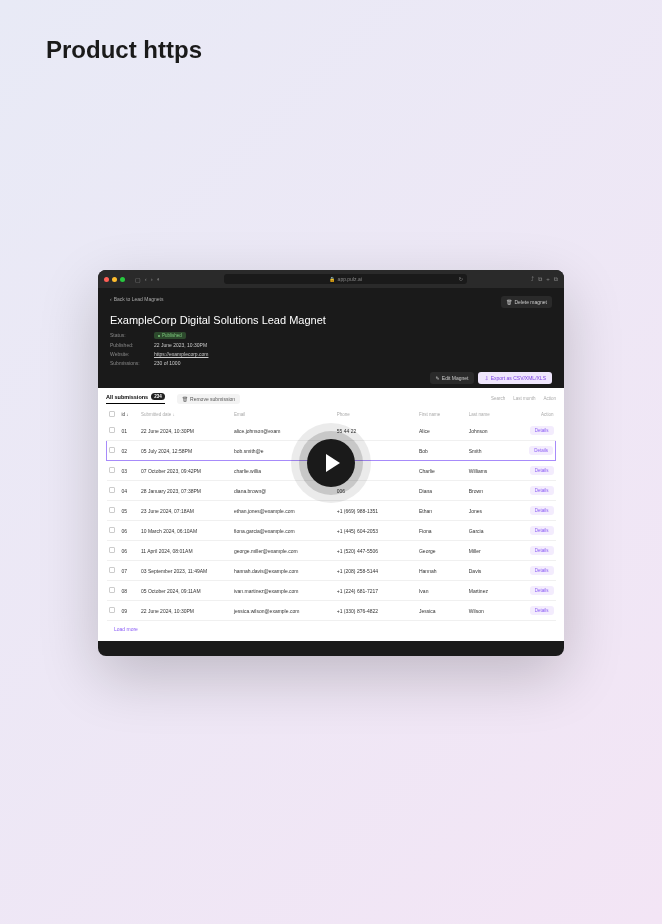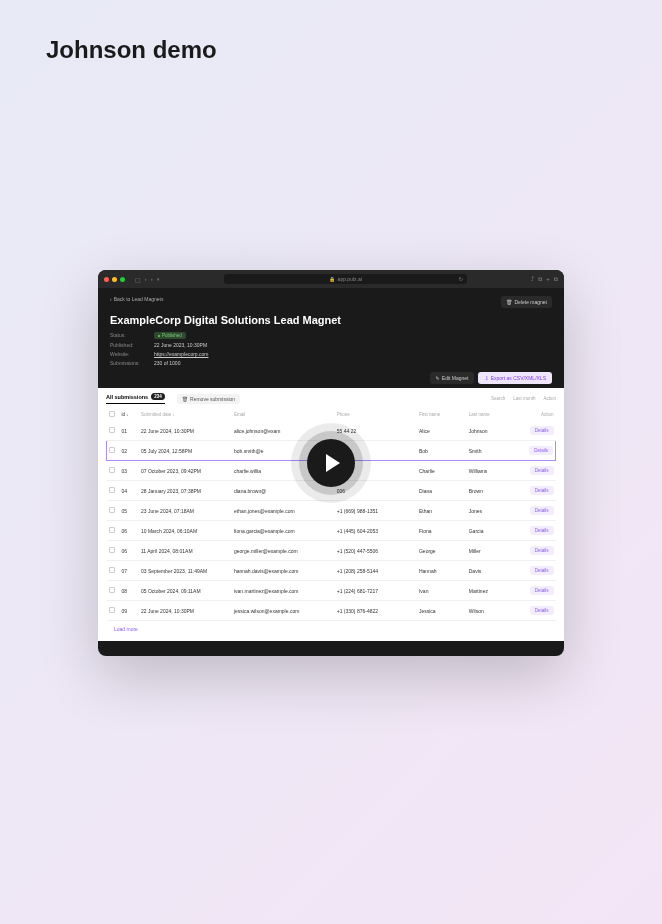--- a/index.html
+++ b/index.html
@@ -82,21 +82,21 @@
   font-size: 5px;
   padding: 3px 5px;
   border-radius: 3px;
   display: flex;
   align-items: center;
   gap: 2px;
 }
 .app-title {
   color: #fff;
   font-size: 11px;
-  font-weight: 700;
+  font-weight: 400;
   margin: 6px 0;
 }
 .meta-rows { display: flex; flex-direction: column; gap: 3px; }
 .meta-row { display: flex; gap: 6px; font-size: 5px; }
 .meta-label { color: #888; width: 38px; }
 .meta-value { color: #ccc; }
 .status-badge {
   background: #2d4a2d;
   color: #7dc97d;
   padding: 1px 4px;
@@ -253,21 +253,21 @@
   height: 0;
   border-left: 14px solid #fff;
   border-top: 9px solid transparent;
   border-bottom: 9px solid transparent;
   margin-left: 4px;
 }
 </style>
 </head>
 <body>
 
-<div class="page-title">Johnson demo</div>
+<div class="page-title">Product https</div>
 
 <div class="app-window">
 
   <div class="browser-chrome">
     <div class="traffic-lights">
       <div class="traffic-light tl-red"></div>
       <div class="traffic-light tl-yellow"></div>
       <div class="traffic-light tl-green"></div>
     </div>
     <div class="browser-nav-icons">

